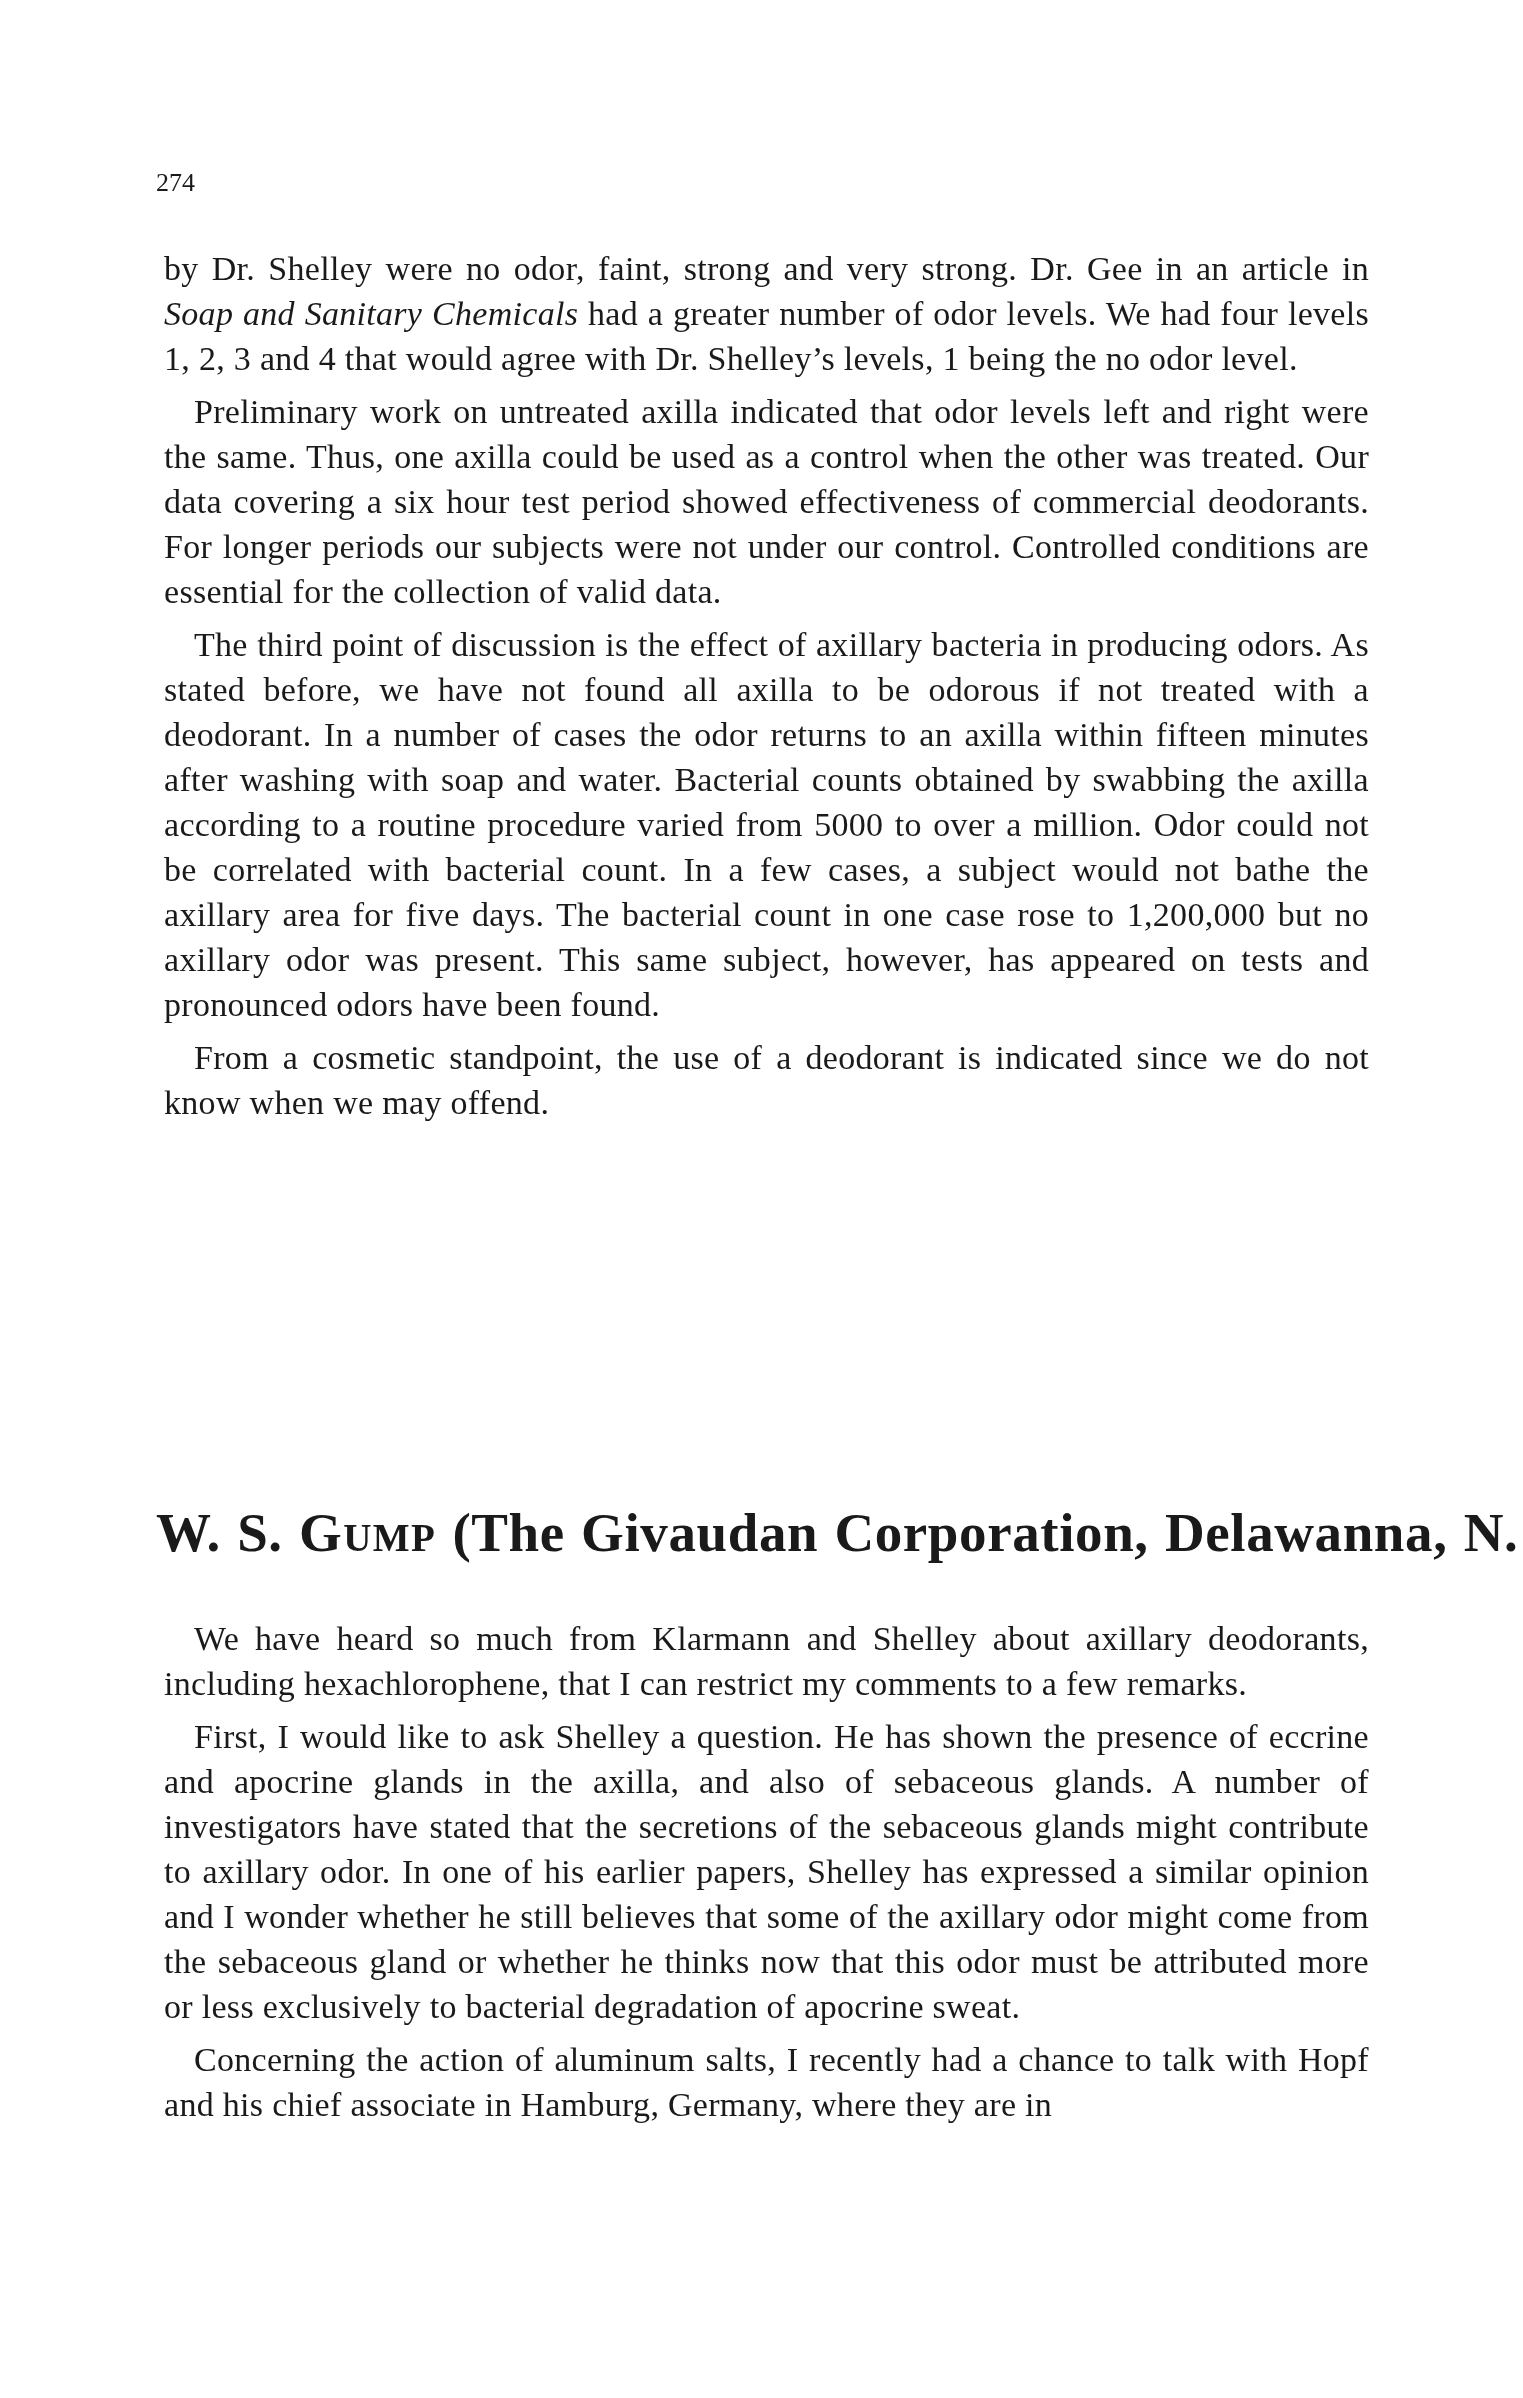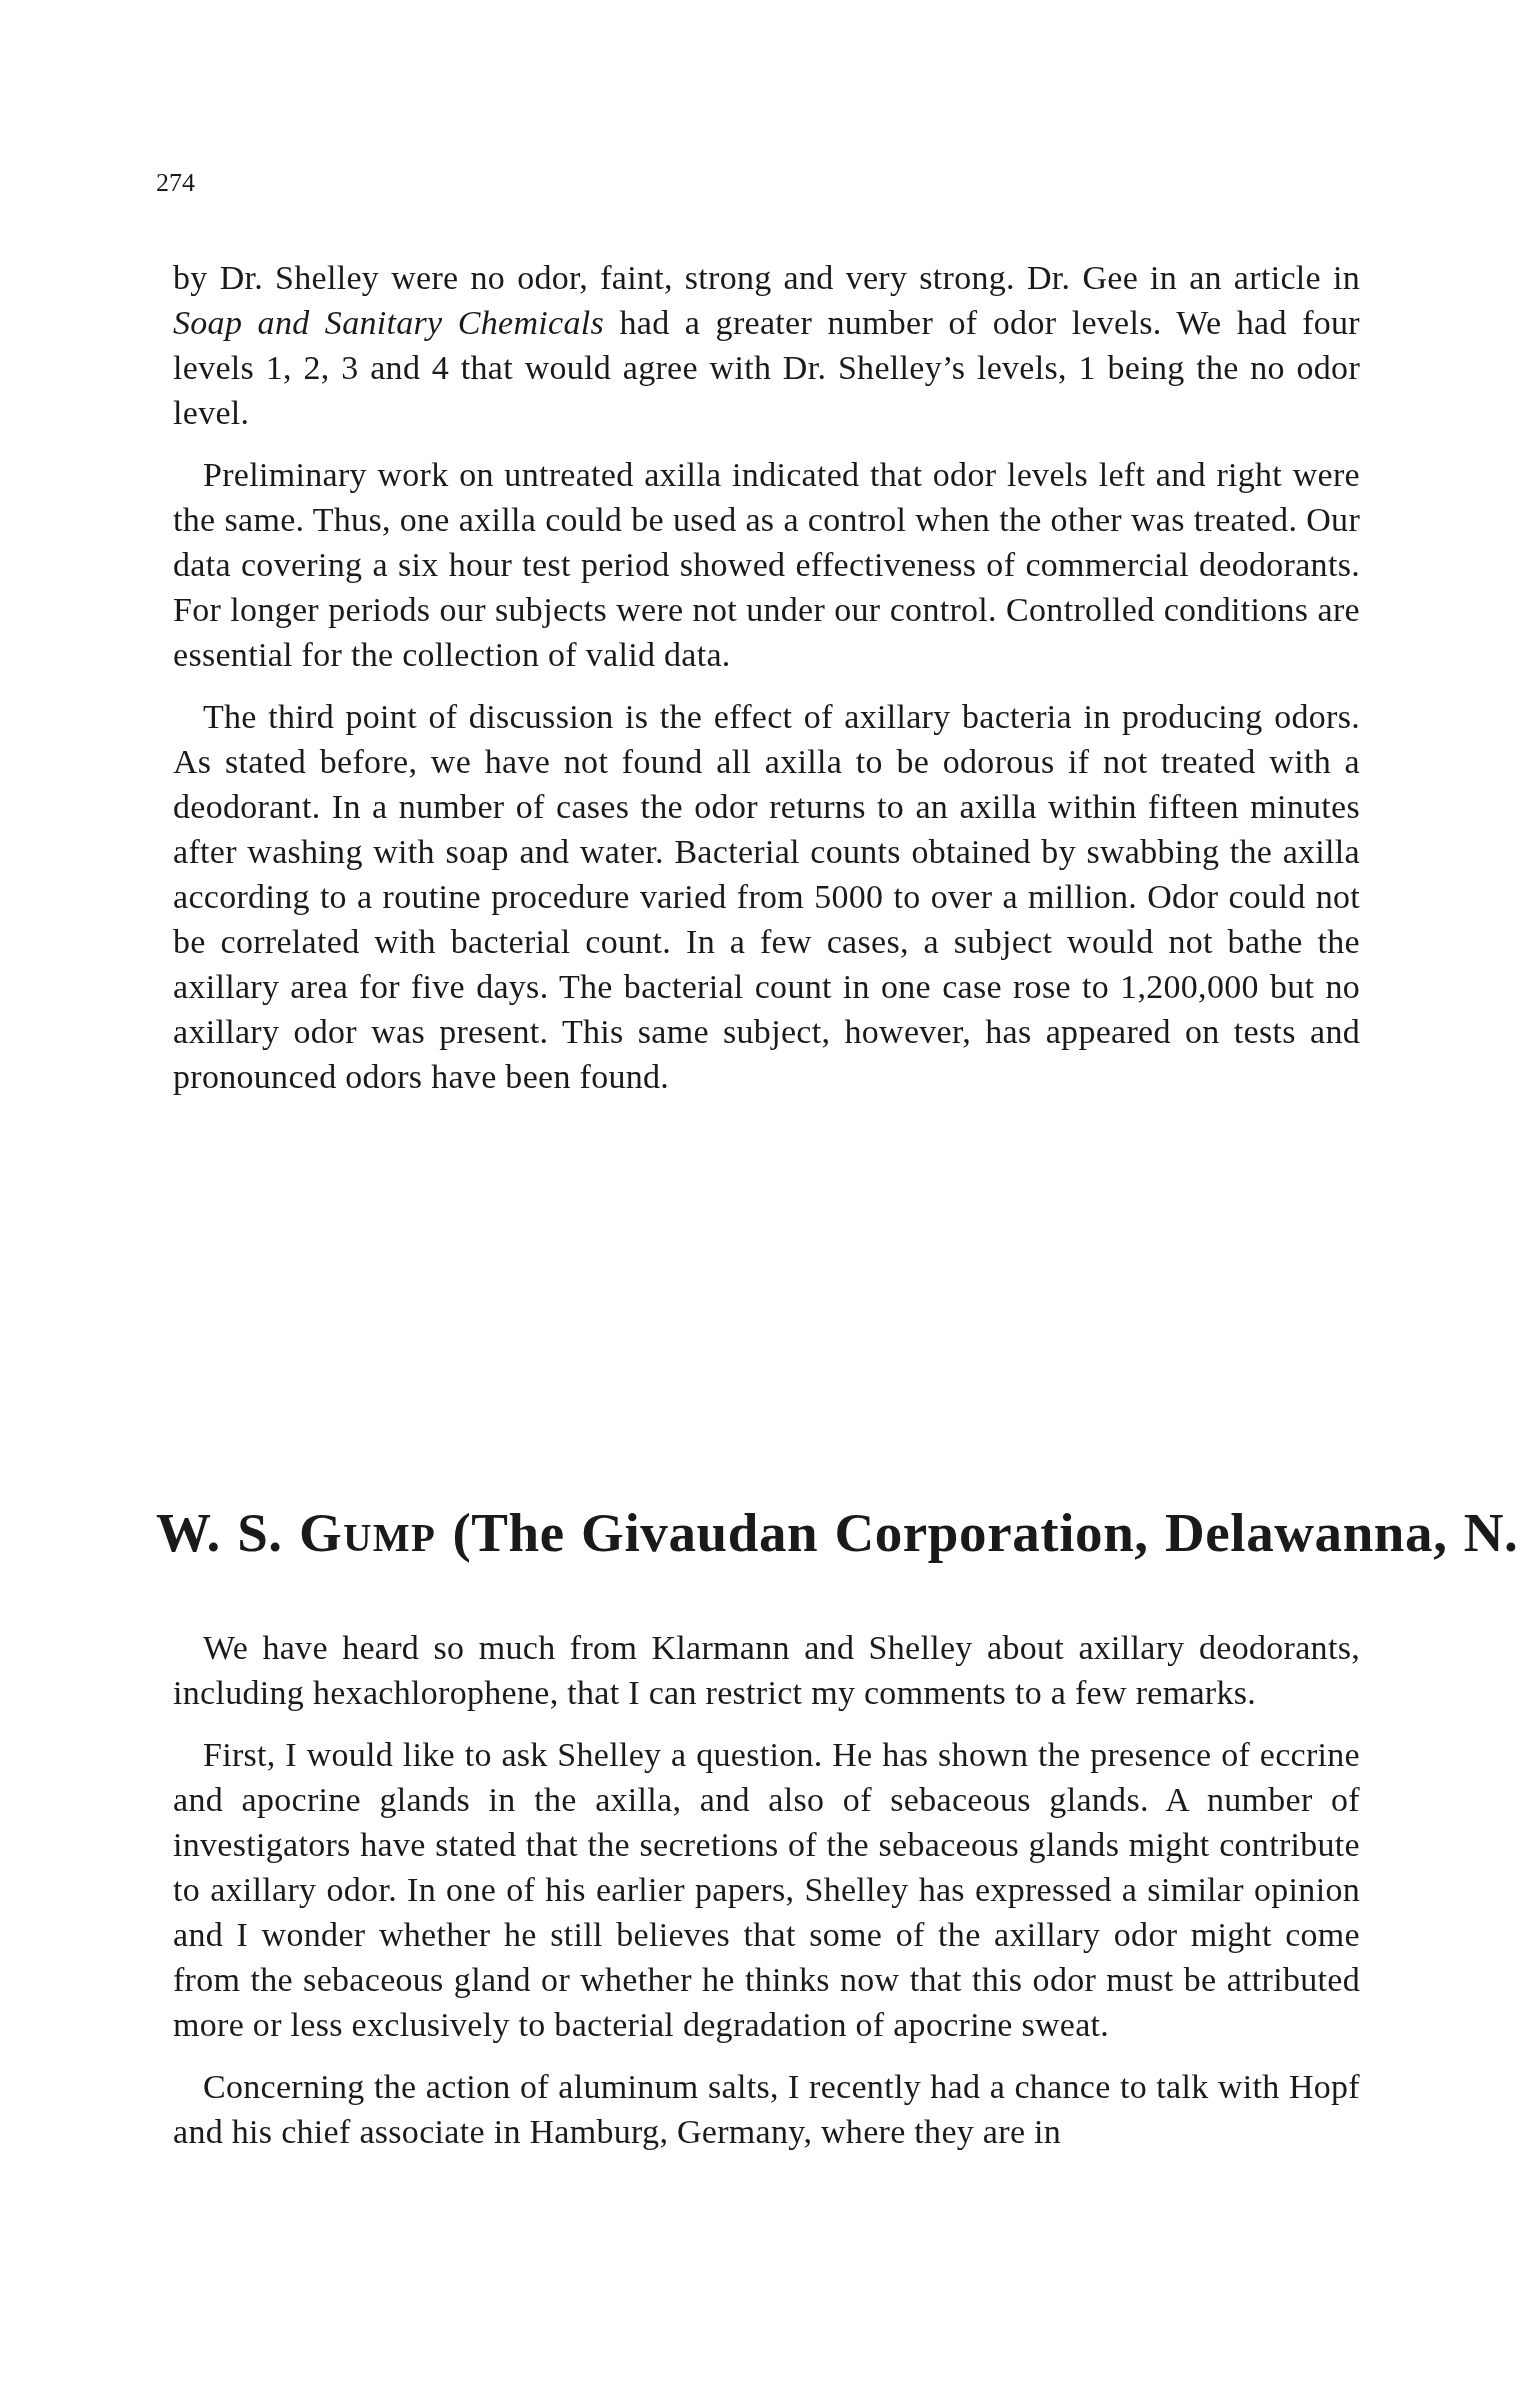--- a/index.html
+++ b/index.html
@@ -39,21 +39,21 @@
   .body-block {
     position: absolute;
     left: 156px;
     width: 1221px;
     font-size: 34px;
     line-height: 45px;
     text-align: justify;
     letter-spacing: 0.3px;
   }
   .body-block p {
-    margin: 17px;
+    margin: 8px;
     text-indent: 30px;
     hyphens: none;
   }
   .body-block p.no-indent {
     text-indent: 0;
   }
   .block-1 { top: 238px; }
   .block-2 { top: 1608px; }
   .section-heading {
     position: absolute;
@@ -77,20 +77,21 @@
 <body>
 
 <div class="running-head">
   <span class="page-number">274</span>
 </div>
 
 <div class="body-block block-1">
   <p class="no-indent"><span>by Dr. Shelley were no odor, faint, strong and very strong.  Dr. Gee in an article in </span><span class="it">Soap and Sanitary Chemicals</span><span> had a greater number of odor levels. We had four levels 1, 2, 3 and 4 that would agree with Dr. Shelley’s levels, 1 being the no odor level.</span></p>
   <p><span>Preliminary work on untreated axilla indicated that odor levels left and right were the same.  Thus, one axilla could be used as a control when the other was treated.  Our data covering a six hour test period showed effectiveness of commercial deodorants.  For longer periods our subjects were not under our control.  Controlled conditions are essential for the collection of valid data.</span></p>
   <p><span>The third point of discussion is the effect of axillary bacteria in producing odors.  As stated before, we have not found all axilla to be odorous if not treated with a deodorant.  In a number of cases the odor returns to an axilla within fifteen minutes after washing with soap and water.  Bacterial counts obtained by swabbing the axilla according to a routine procedure varied from 5000 to over a million.  Odor could not be correlated with bacterial count.  In a few cases, a subject would not bathe the axillary area for five days.  The bacterial count in one case rose to 1,200,000 but no axillary odor was present.  This same subject, however, has appeared on tests and pronounced odors have been found.</span></p>
+  <p><span>From a cosmetic standpoint, the use of a deodorant is indicated since we do not know when we may offend.</span></p>
 </div>
 
 <div class="section-heading">
   <span>W. S.</span>
   <span class="smallcaps">Gump</span>
   <span>(The Givaudan Corporation, Delawanna, N. J.)</span>
 </div>
 
 <div class="body-block block-2">
   <p><span>We have heard so much from Klarmann and Shelley about axillary deodorants, including hexachlorophene, that I can restrict my comments to a few remarks.</span></p>

